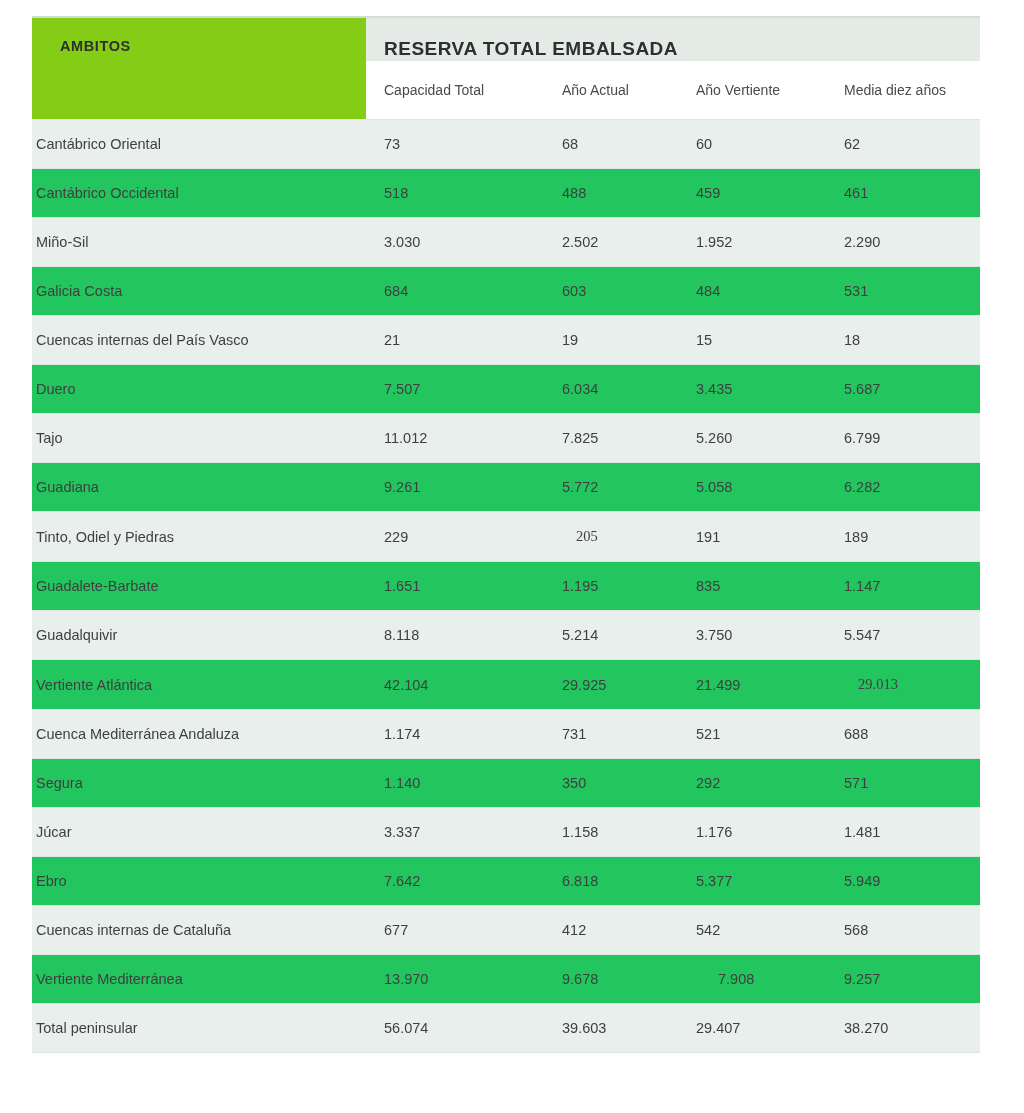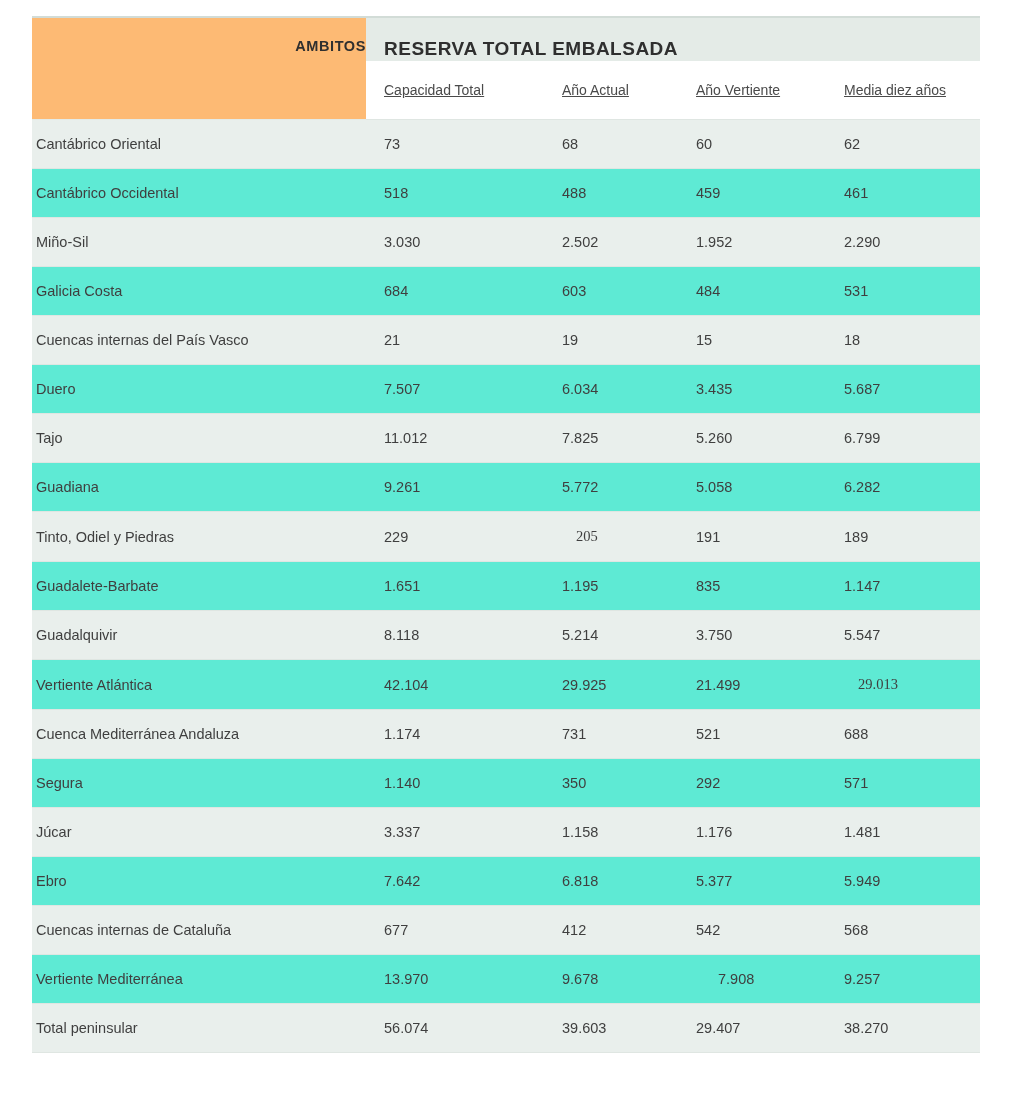--- a/index.html
+++ b/index.html
@@ -30,22 +30,22 @@
 
   
   col.c-ambito   { width: 334px; }
   col.c-cap      { width: 178px; }
   col.c-act      { width: 134px; }
   col.c-ant      { width: 148px; }
   col.c-med      { width: 154px; }
 
   
   th.ambitos-head {
-    background: #fdba74;
-    text-align: right;
+    background: #84cc16;
+    text-align: left;
     vertical-align: top;
     padding: 20px 0 0 28px;
     font-size: 14.5px;
     font-weight: bold;
     letter-spacing: 0.6px;
     color: #2f2f2f;
     border-top: 2px solid #d2dcd7;
     border-bottom: 1px solid #e4ebe7;
   }
   th.reserva-head {
@@ -64,26 +64,25 @@
     background: #ffffff;
     text-align: left;
     vertical-align: middle;
     font-size: 14px;
     font-weight: normal;
     color: #4a4a4a;
     padding: 15px 0 15px 18px;
     height: 28px;
     border-top: 1px solid #dfe6e2;
     border-bottom: 1px solid #dfe6e2;
-    text-decoration: underline;
   }
 
   
   tr.row-alt td { background: #e9efec; }
-  tr.row-plain td { background: #5eead4; }
+  tr.row-plain td { background: #22c55e; }
 
   td.cell {
     font-size: 14.5px;
     color: #3f3f3f;
     padding: 16px 0 16px 18px;
     border-top: 1px solid #dfe6e2;
     vertical-align: middle;
     white-space: nowrap;
     overflow: hidden;
   }

